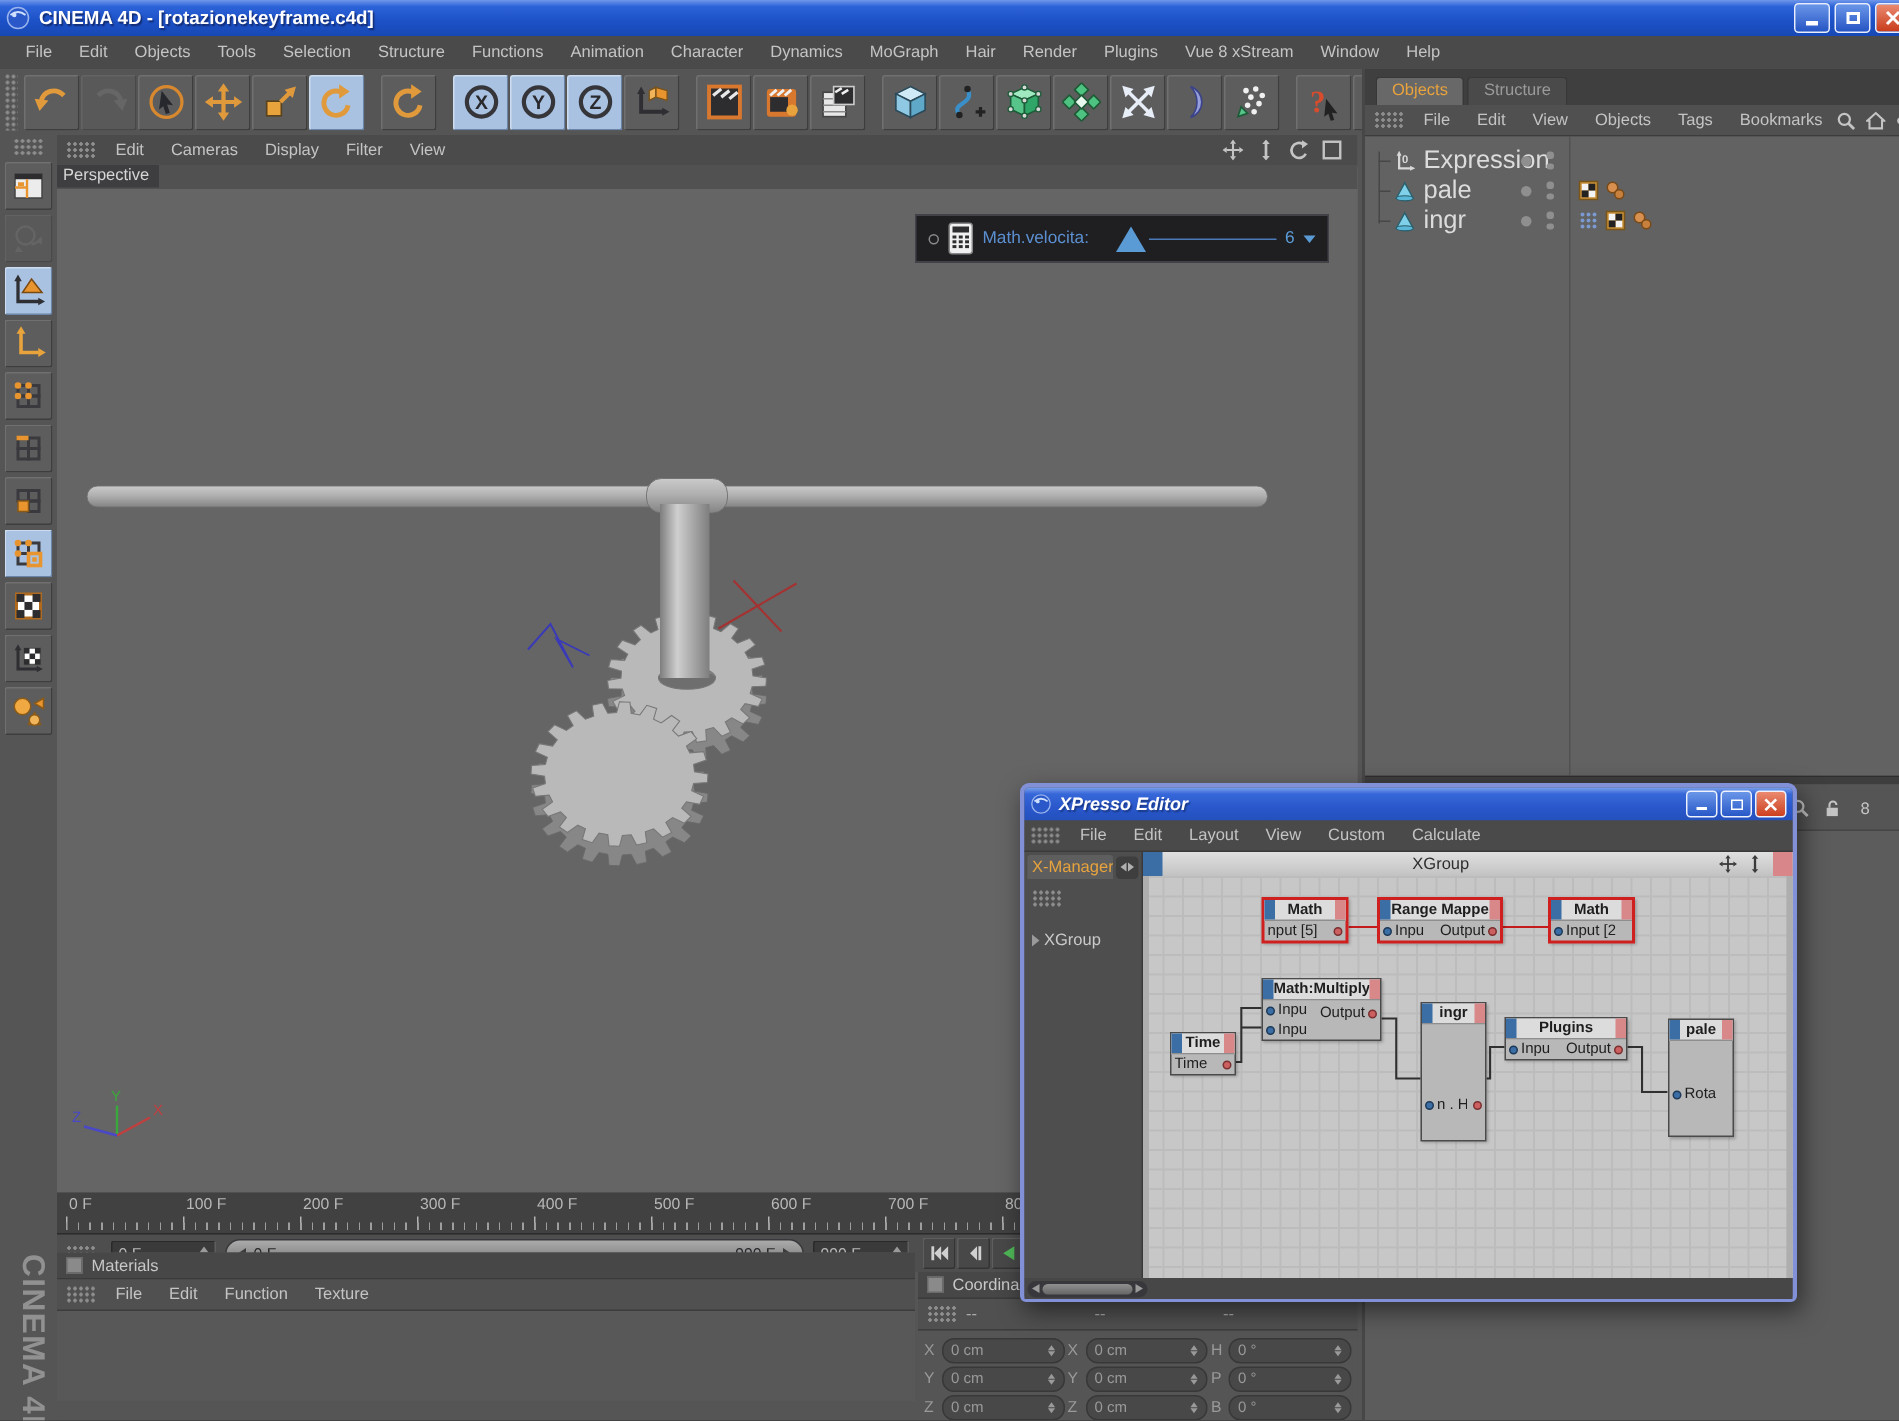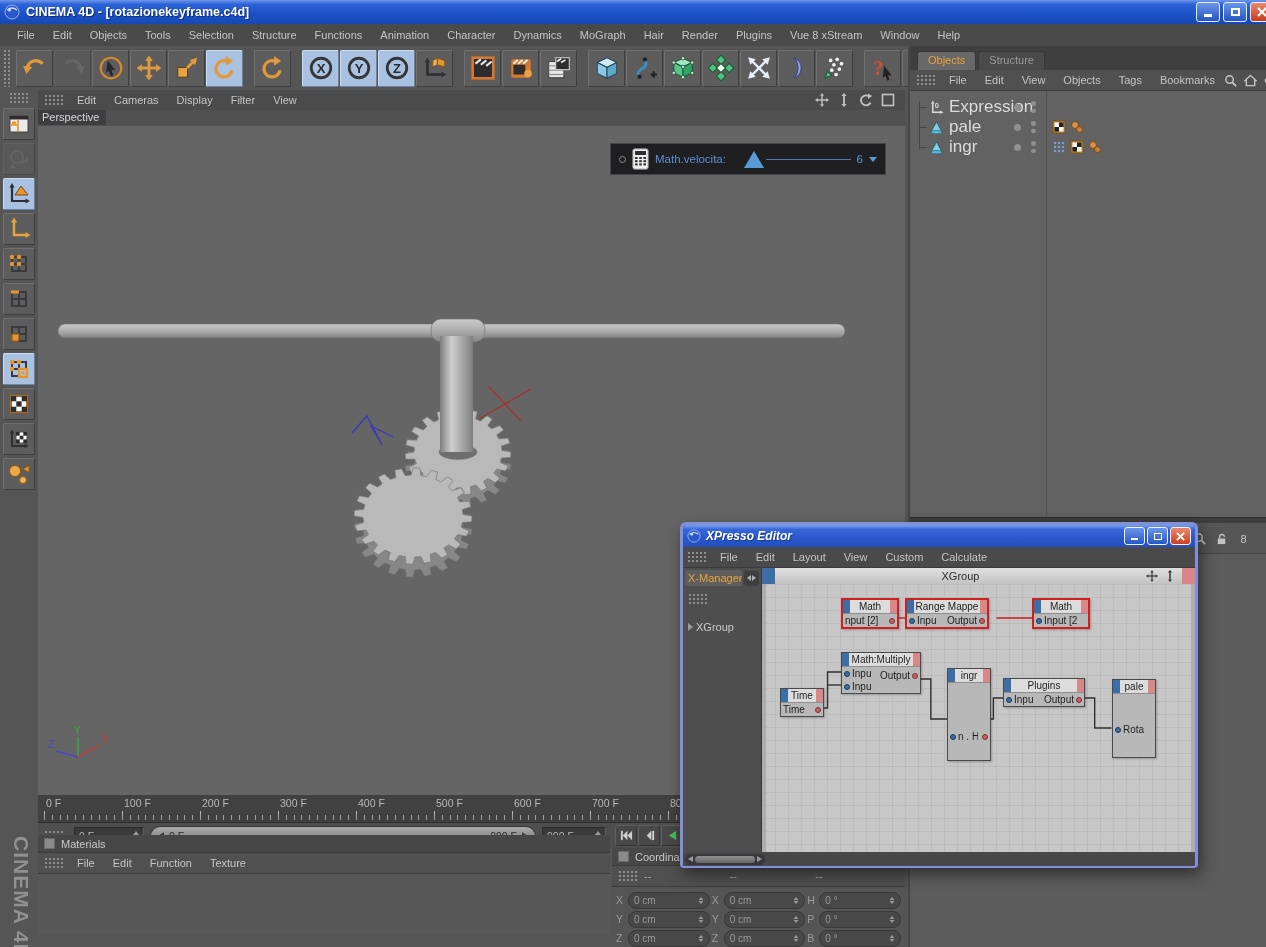--- a/index.html
+++ b/index.html
@@ -169,21 +169,21 @@
   .ng-title{flex:1;text-align:center;color:#2e2e2e;}
   .ng-icons{display:flex;gap:6px;margin-right:3px;}
   .ng-icons .icon{width:12px;height:12px;}
   .ng-canvas{position:absolute;top:16px;left:0;right:0;bottom:0;overflow:hidden;background-color:#c7c7c7;
     background-image:linear-gradient(#bcbcbc 1px,transparent 1px),linear-gradient(90deg,#bcbcbc 1px,transparent 1px);background-size:13px 13px;}
   .ng-canvas::before{content:'';position:absolute;left:0;top:0;bottom:0;width:4px;background:#aeaeae;}
   .ng-canvas::after{content:'';position:absolute;right:0;top:0;bottom:0;width:4px;background:#aeaeae;}
   #wires{position:absolute;inset:0;width:100%;height:100%;}
   .node{position:absolute;background:#b8b8b8;border:1px solid #4a4a4a;box-shadow:1px 1px 2px rgba(0,0,0,.25);font-size:10px;box-sizing:border-box;}
   .node.selected{border:2px solid #d01f1f;}
-  .n-head{height:13px;background:#dcdcdc;border-bottom:1px solid #8e8e8e;display:flex;align-items:stretch;}
+  .n-head{height:13px;background:#dcdcdc;border-bottom:1px solid #8e8e8e;display:flex;align-items:stretch;font-weight:bold;}
   .n-sq{width:7px;flex:none;}
   .n-sq.l{background:#3a6ea5;}
   .n-sq.r{background:#d9888a;}
   .n-title{flex:1;text-align:center;color:#1e1e1e;line-height:13px;white-space:nowrap;overflow:hidden;}
   .n-row{height:13px;display:flex;align-items:center;padding:0 2px;gap:2px;color:#1e1e1e;}
   .n-l,.n-r{white-space:nowrap;overflow:hidden;}
   .n-spacer{flex:1;}
   .pdot{width:6px;height:6px;border-radius:50%;flex:none;box-sizing:border-box;}
   .pdot.in{background:#3a6ea5;border:1px solid #1e3a58;}
   .pdot.out{background:#cc5f5f;border:1px solid #7a3030;}
@@ -1270,26 +1270,26 @@
               <polyline points="222,135 233,135 233,114 243,114" fill="none" stroke="#303030" stroke-width="1.4"></polyline>
               <polyline points="316,114 335,114 335,144 352,144" fill="none" stroke="#303030" stroke-width="1.4"></polyline>
             </svg>
         <div class="node selected" style="left: 79px; top: 14px; width: 58px;">
               <div class="n-head">
                 <span class="n-sq l"></span>
                 <span class="n-title">Math</span>
                 <span class="n-sq r"></span>
               </div>
               <div class="n-row">
-                <span class="n-l">nput [2]</span>
+                <span class="n-l">nput [5]</span>
                 <span class="n-spacer"></span>
                 <span class="pdot out"></span>
               </div>
             </div>
-            <div class="node selected" style="left: 143px; top: 14px; width: 84px;">
+            <div class="node selected" style="left: 156px; top: 14px; width: 84px;">
               <div class="n-head">
                 <span class="n-sq l"></span>
                 <span class="n-title">Range Mappe</span>
                 <span class="n-sq r"></span>
               </div>
               <div class="n-row">
                 <span class="pdot in"></span>
                 <span class="n-l">Inpu</span>
                 <span class="n-spacer"></span>
                 <span class="n-r">Output</span>

